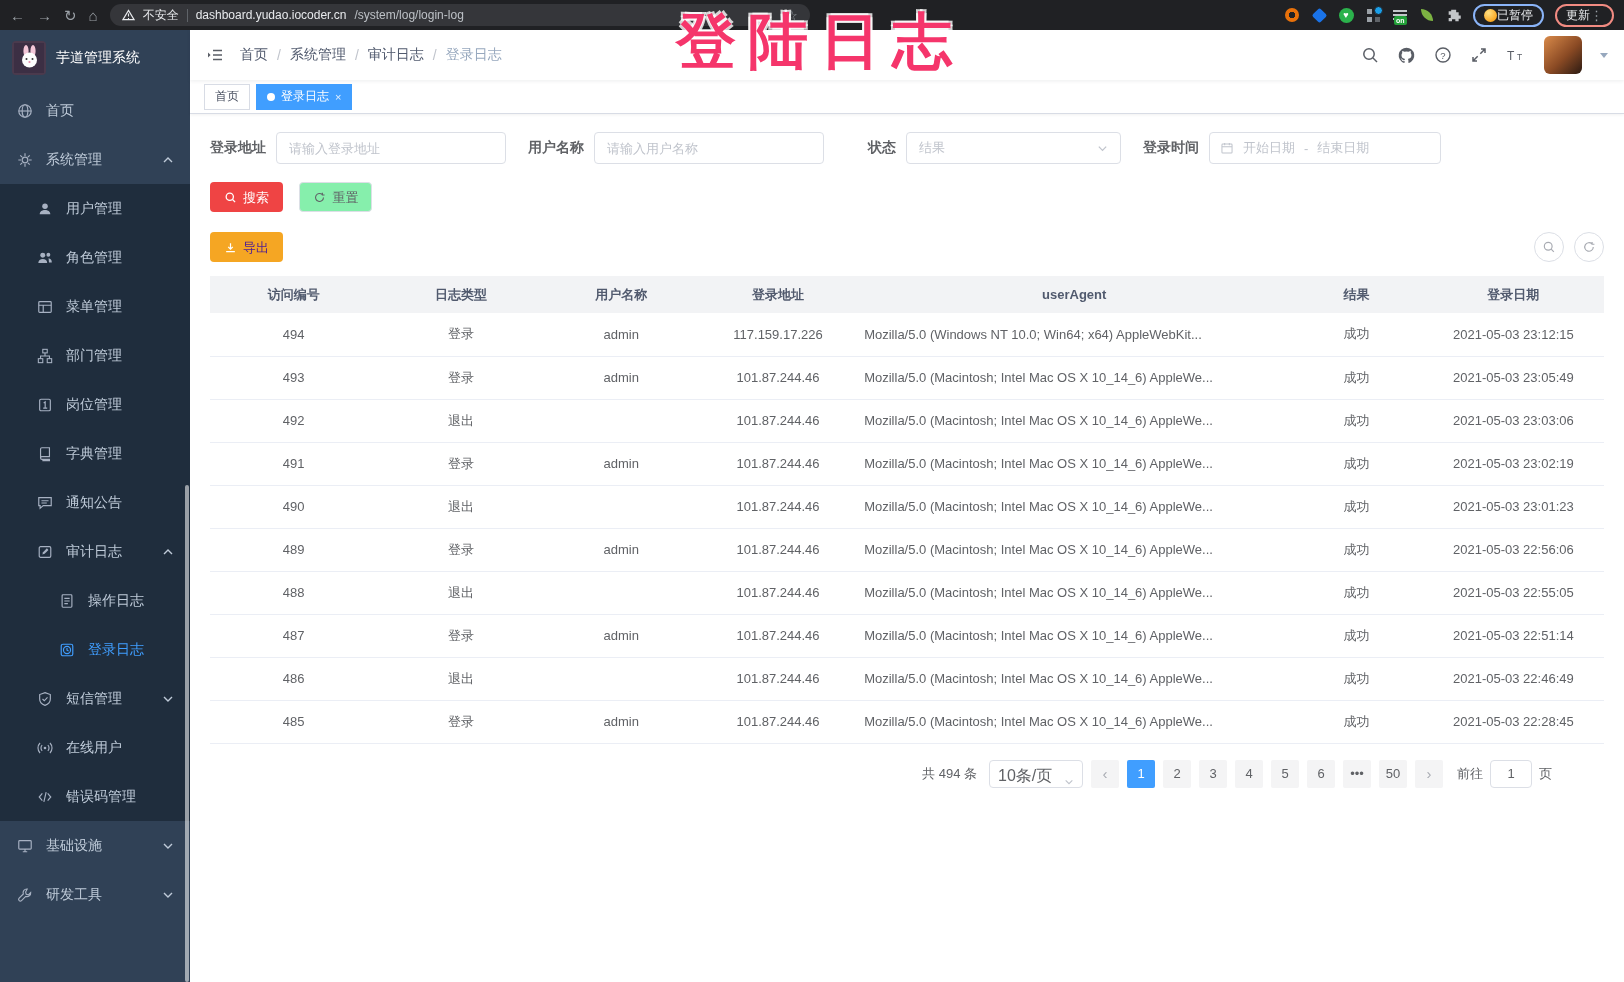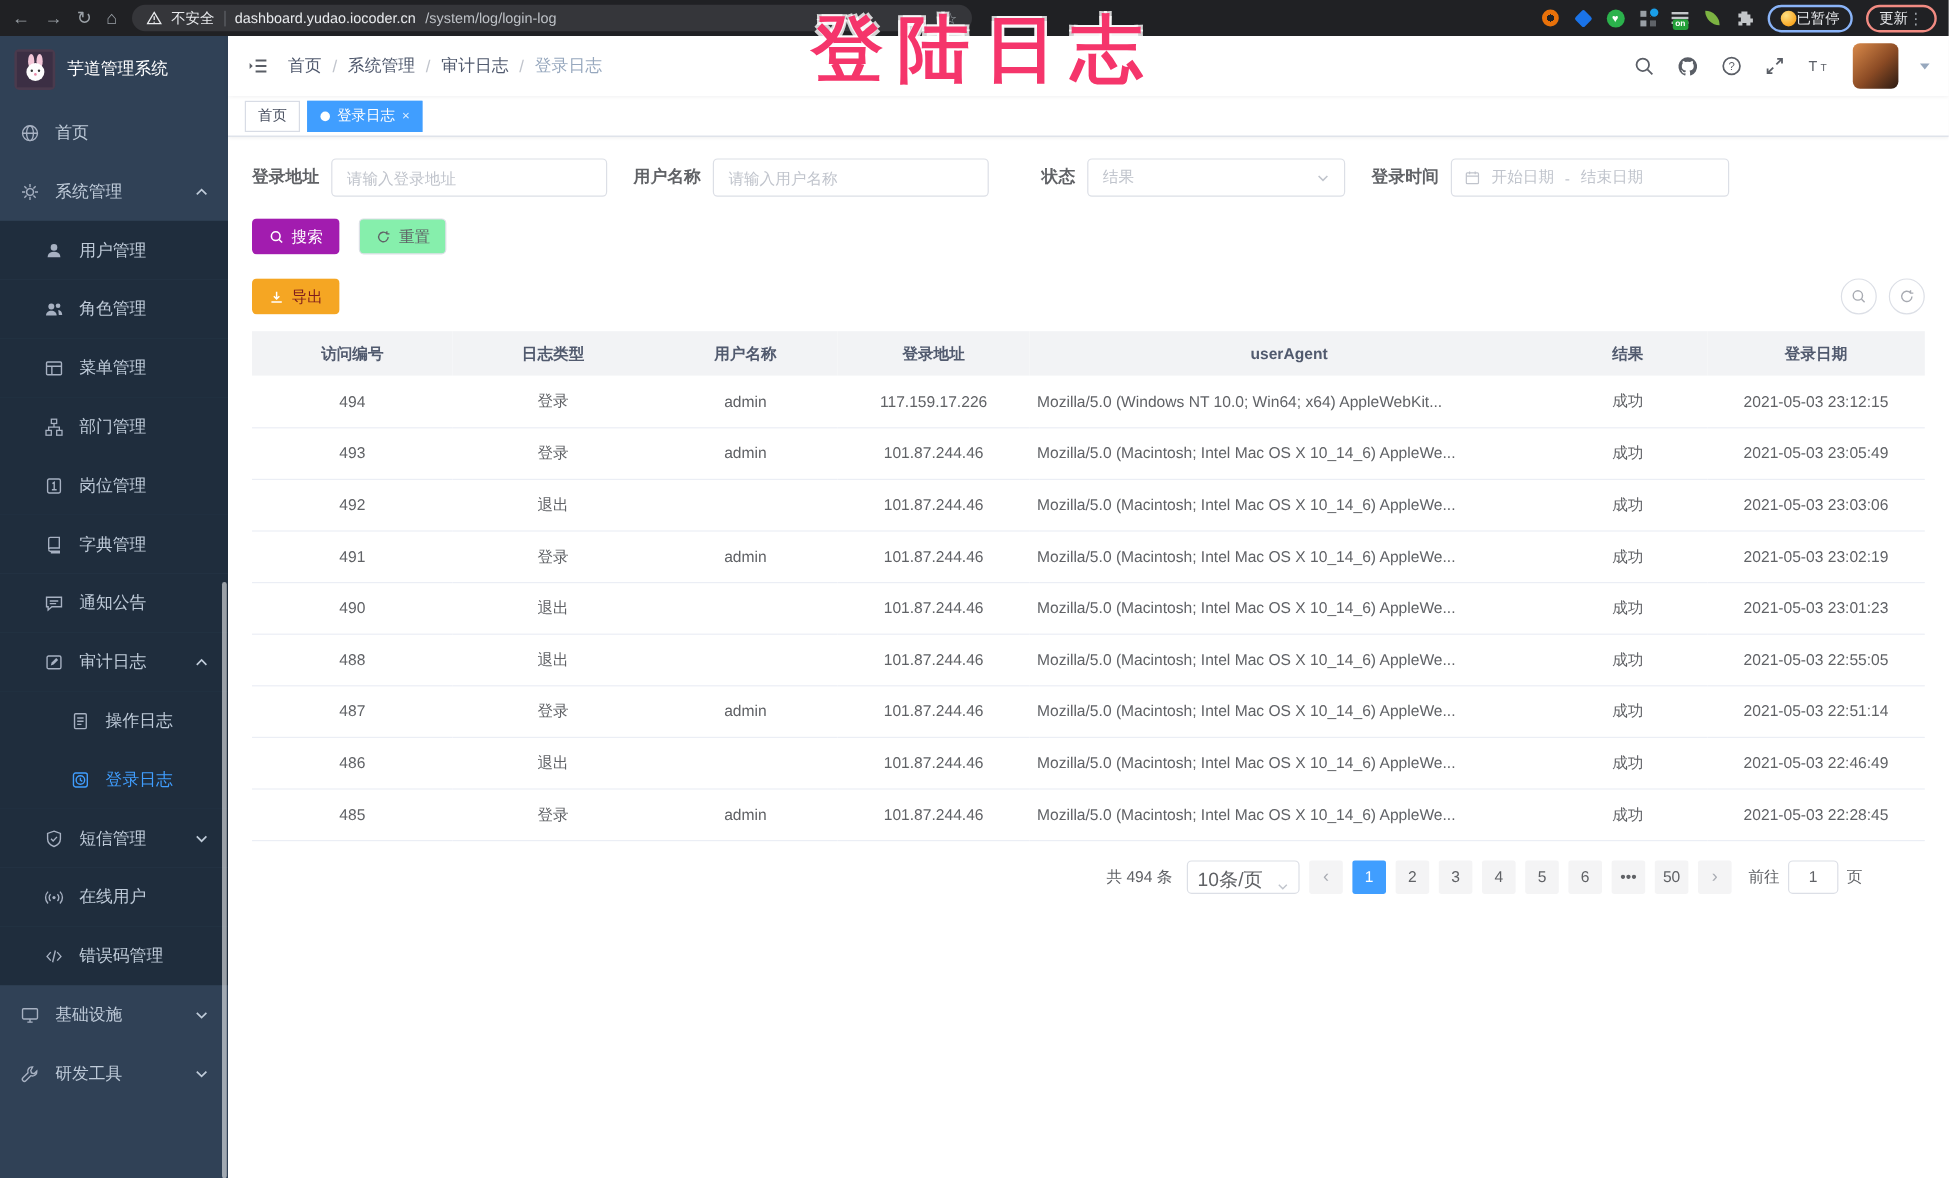--- a/index.html
+++ b/index.html
@@ -74,23 +74,23 @@
   .content{flex:1;padding:18px 20px;position:relative;overflow:hidden}
   .filter-row{display:flex;align-items:center;font-size:14px;color:#606266}
   .f-group{display:flex;align-items:center;margin-right:22px}
   .f-label{font-weight:700;color:#606266;margin-right:10px;white-space:nowrap}
   .f-input{width:230px;height:32px;border:1px solid #dcdfe6;border-radius:4px;padding:0 12px;font-size:13px;color:#606266;outline:none}
   .f-input::placeholder{color:#c0c4cc}
   .f-select{width:215px;height:32px;border:1px solid #dcdfe6;border-radius:4px;padding:0 12px;display:flex;align-items:center;color:#c0c4cc;font-size:13px;cursor:pointer}
   .f-select .sel-caret{margin-left:auto;color:#c0c4cc;display:flex}
   .f-dates{width:232px;height:32px;border:1px solid #dcdfe6;border-radius:4px;padding:0 10px;display:flex;align-items:center;gap:9px;color:#c0c4cc;font-size:13px;cursor:pointer}
   .btn{height:30px;border-radius:4px;padding:0 13px;font-size:13px;display:inline-flex;align-items:center;gap:6px;border:1px solid transparent;cursor:pointer;line-height:1}
-  .btn-search{background:#a21caf;color:#fff;margin-top:18px}
+  .btn-search{background:#ef4444;color:#fff;margin-top:18px}
   .btn-reset{background:#86efac;border-color:#dcdfe6;color:#606266;margin-top:18px;margin-left:12px}
-  .btn-export{background:#f5a623;color:#7f1d1d}
+  .btn-export{background:#f5a623;color:#4c1d95}
   .action-row{display:flex;align-items:center;margin-top:20px}
   .toolbar-right{margin-left:auto;display:flex;gap:10px}
   .circ-btn{width:30px;height:30px;border-radius:50%;border:1px solid #dcdfe6;background:#fff;display:flex;align-items:center;justify-content:center;color:#a8abb2;cursor:pointer}
   
   table{width:100%;border-collapse:collapse;margin-top:14px;font-size:13px;color:#606266;table-layout:fixed}
   thead th{background:#f2f3f5;height:37px;font-weight:700;color:#515a6e;font-size:13px;text-align:center}
   tbody td{height:43px;text-align:center;border-bottom:1px solid #ebeef5;overflow:hidden;white-space:nowrap;text-overflow:ellipsis}
   tbody td.ua{text-align:left;padding-left:6px}
   
   .pagination{margin-top:16px;display:flex;align-items:center;justify-content:flex-end;gap:8px;font-size:13px;color:#606266;padding-right:52px}
@@ -568,20 +568,29 @@
             <tr>
               <td>490</td>
               <td>退出</td>
               <td></td>
               <td>101.87.244.46</td>
               <td class="ua">Mozilla/5.0 (Macintosh; Intel Mac OS X 10_14_6) AppleWe...</td>
               <td>成功</td>
               <td>2021-05-03 23:01:23</td>
             </tr>
             <tr>
+              <td>489</td>
+              <td>登录</td>
+              <td>admin</td>
+              <td>101.87.244.46</td>
+              <td class="ua">Mozilla/5.0 (Macintosh; Intel Mac OS X 10_14_6) AppleWe...</td>
+              <td>成功</td>
+              <td>2021-05-03 22:56:06</td>
+            </tr>
+            <tr>
               <td>488</td>
               <td>退出</td>
               <td></td>
               <td>101.87.244.46</td>
               <td class="ua">Mozilla/5.0 (Macintosh; Intel Mac OS X 10_14_6) AppleWe...</td>
               <td>成功</td>
               <td>2021-05-03 22:55:05</td>
             </tr>
             <tr>
               <td>487</td>

